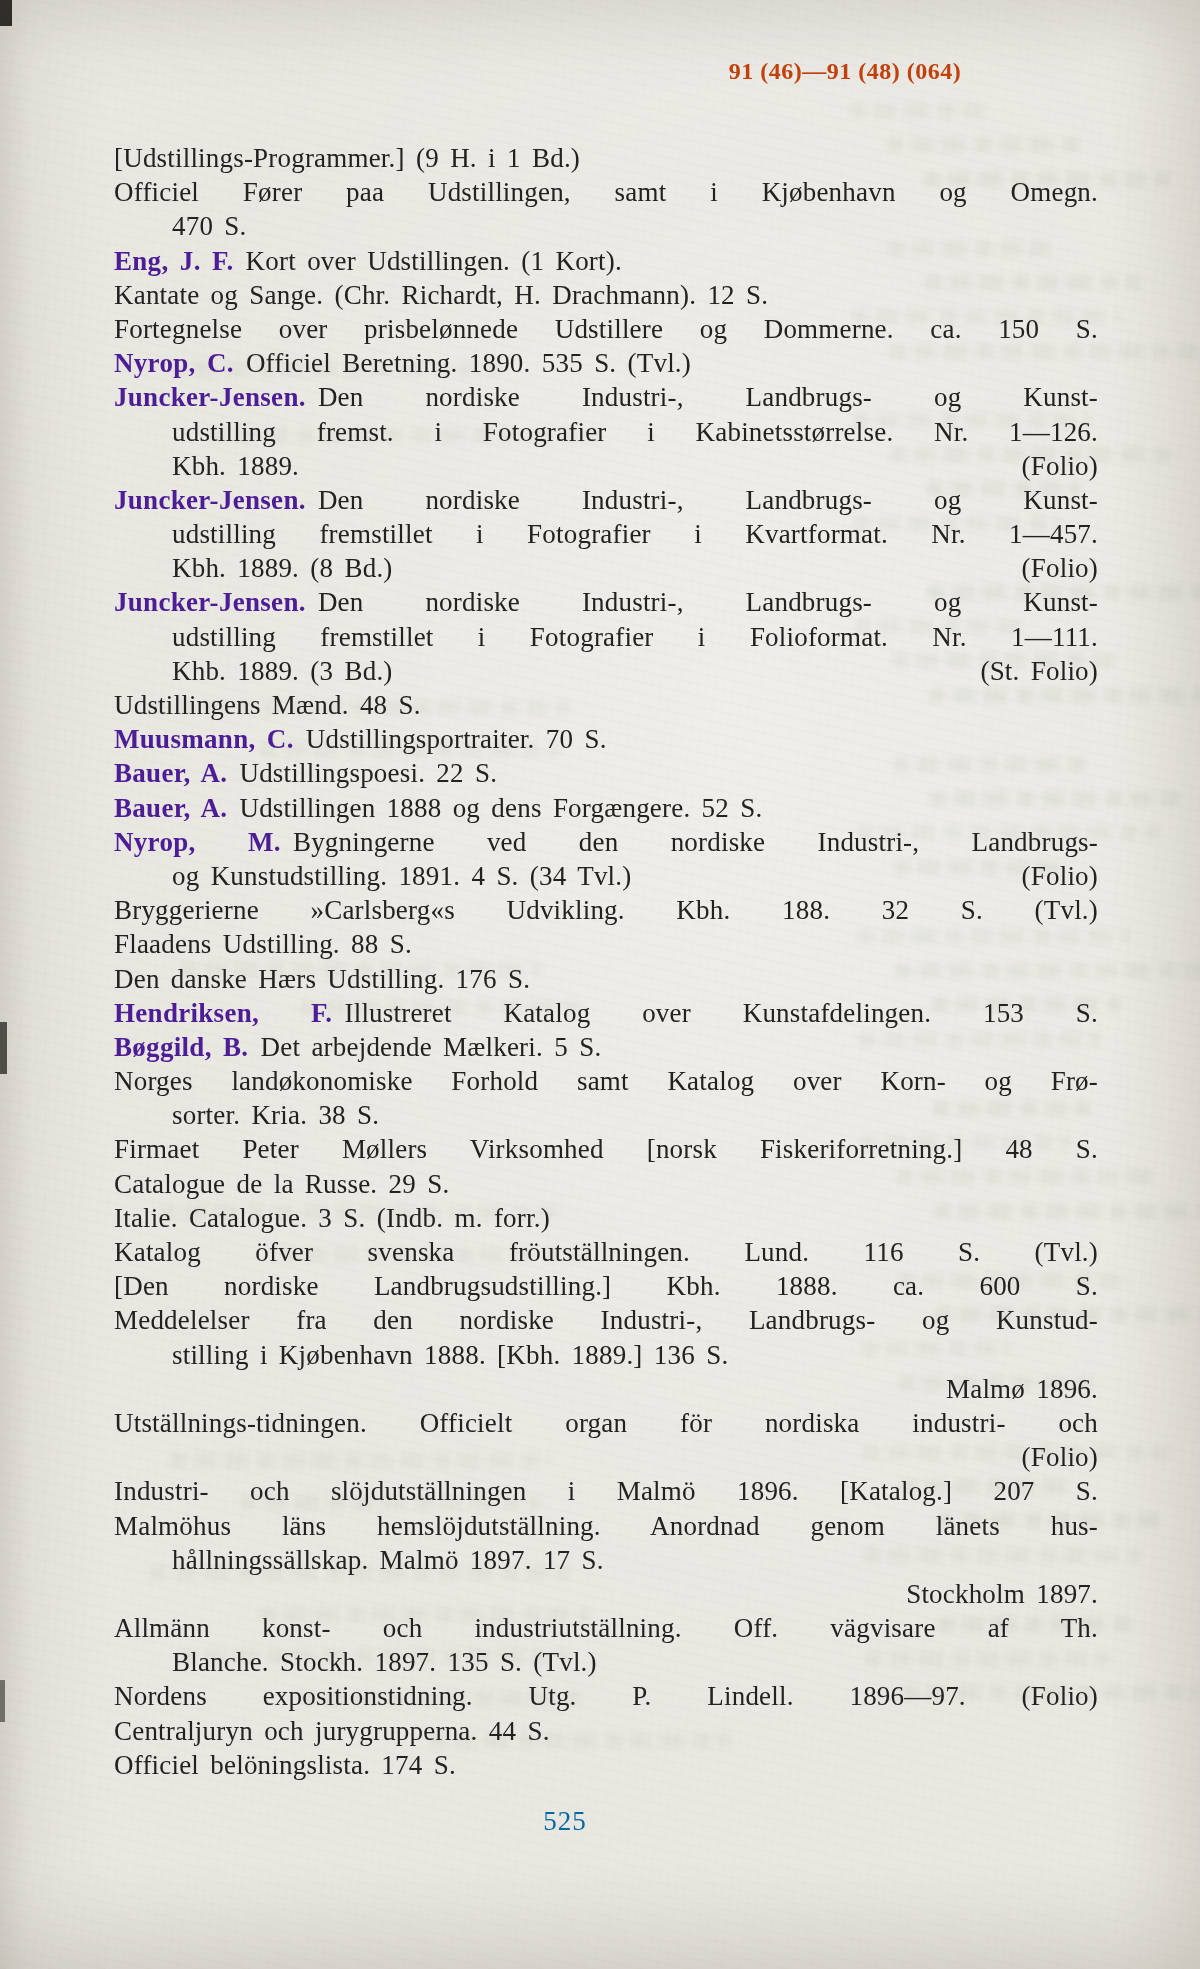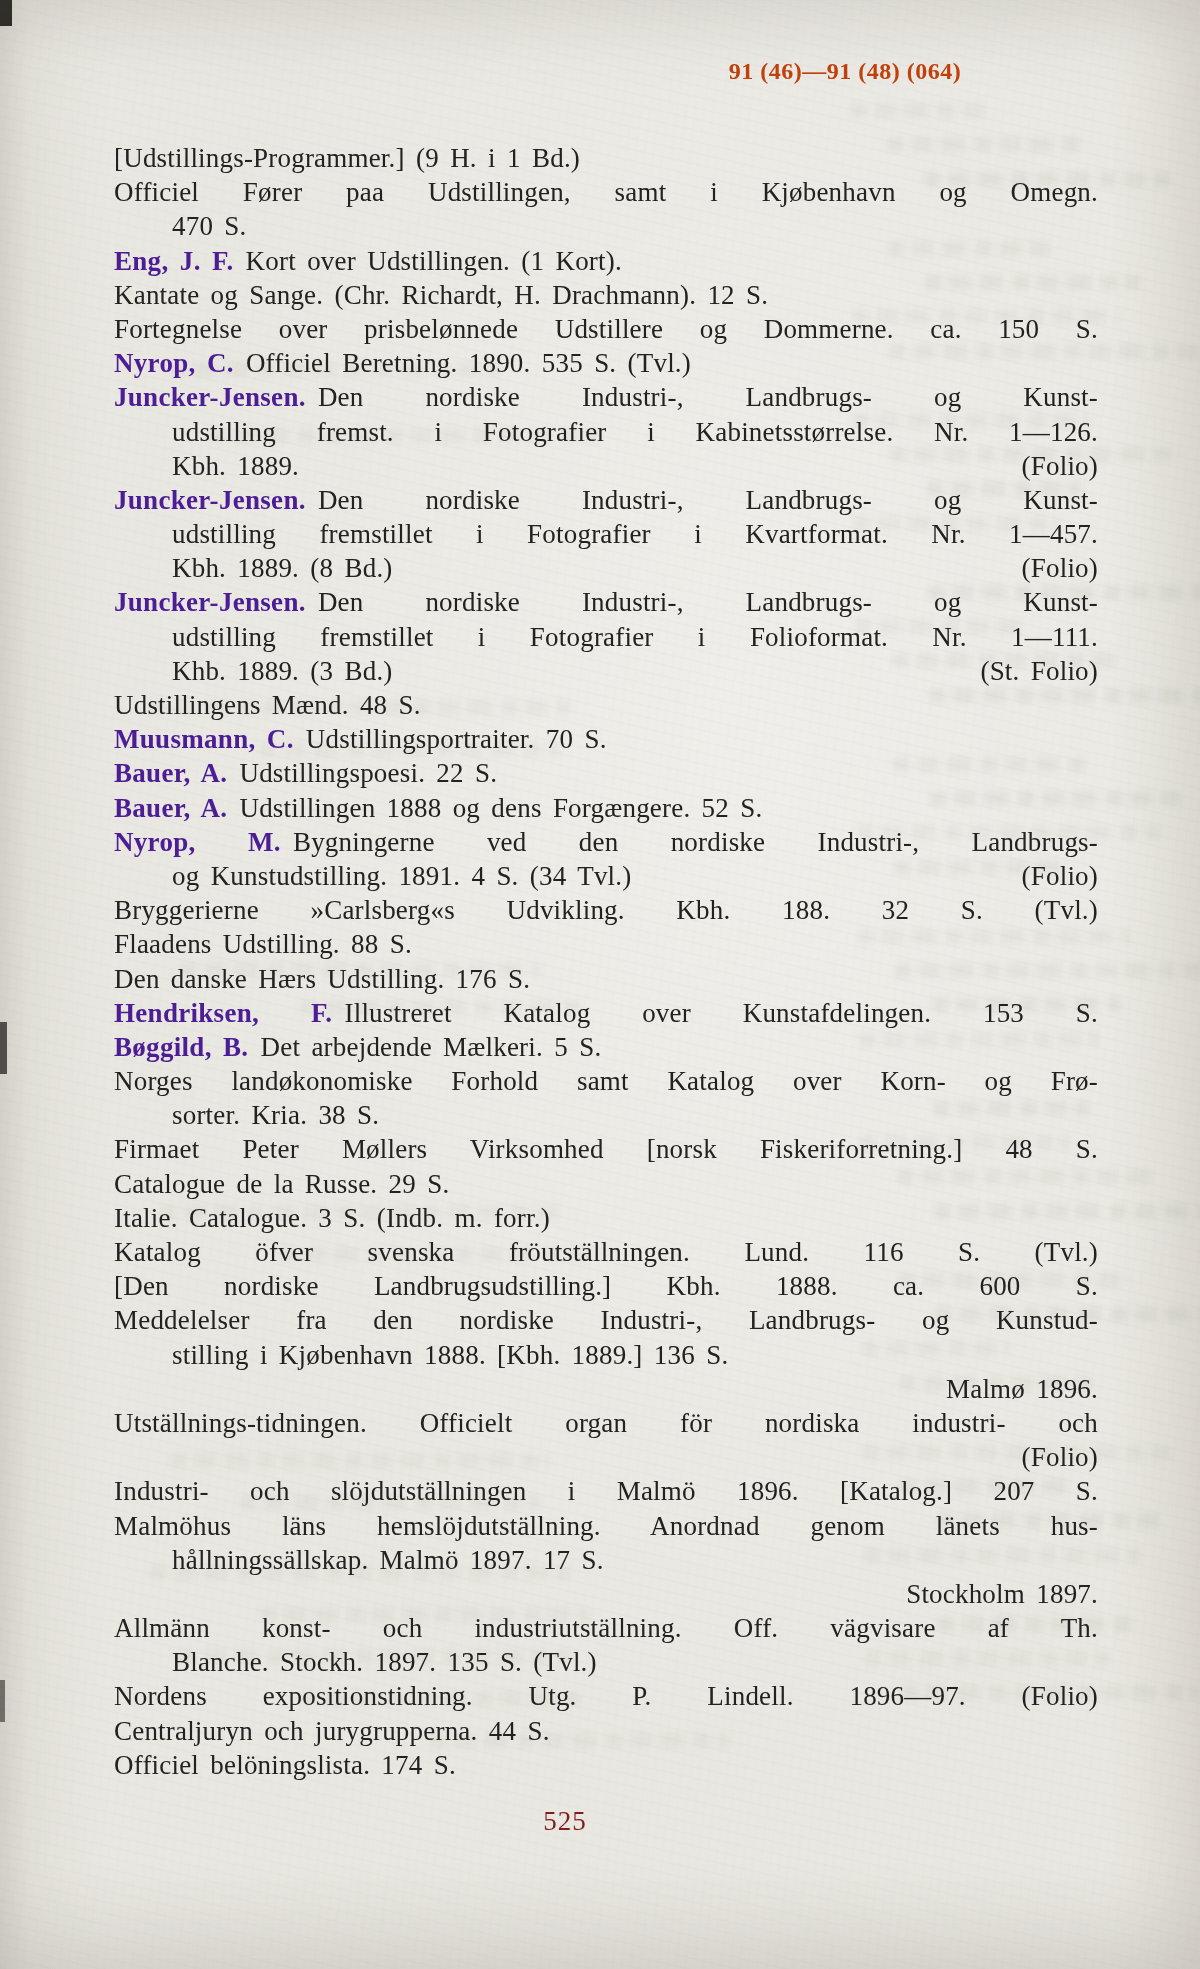--- a/index.html
+++ b/index.html
@@ -36,21 +36,21 @@
     position:relative;height:34.2px;line-height:34.2px;
     white-space:nowrap;overflow:hidden;
   }
   .line.j{white-space:normal;text-align:justify;text-align-last:justify;}
   .line.ind{padding-left:58px;}
   .line.ar{text-align:right;}
   .author{font-weight:700;color:#4c1d95;margin-right:.45em;letter-spacing:.3px;}
   .note{position:absolute;right:0;top:0;font-family:Liberation Serif, serif;}
   .pagenum{
     position:absolute;top:1806px;left:70px;width:990px;
-    text-align:center;font-size:27px;color:#7f1d1d;letter-spacing:1px;
+    text-align:center;font-size:27px;color:#0369a1;letter-spacing:1px;
   }
   .ghost{
     position:absolute;height:15px;border-radius:4px;pointer-events:none;
     background:repeating-linear-gradient(90deg,
       rgba(125,138,120,0.55) 0 16px, rgba(125,138,120,0) 16px 24px,
       rgba(125,138,120,0.50) 24px 46px, rgba(125,138,120,0) 46px 54px,
       rgba(125,138,120,0.52) 54px 78px, rgba(125,138,120,0) 78px 88px);
     filter:blur(3px);opacity:.16;
   }
   .edge-mark{position:absolute;background:#2a2824;pointer-events:none;}

